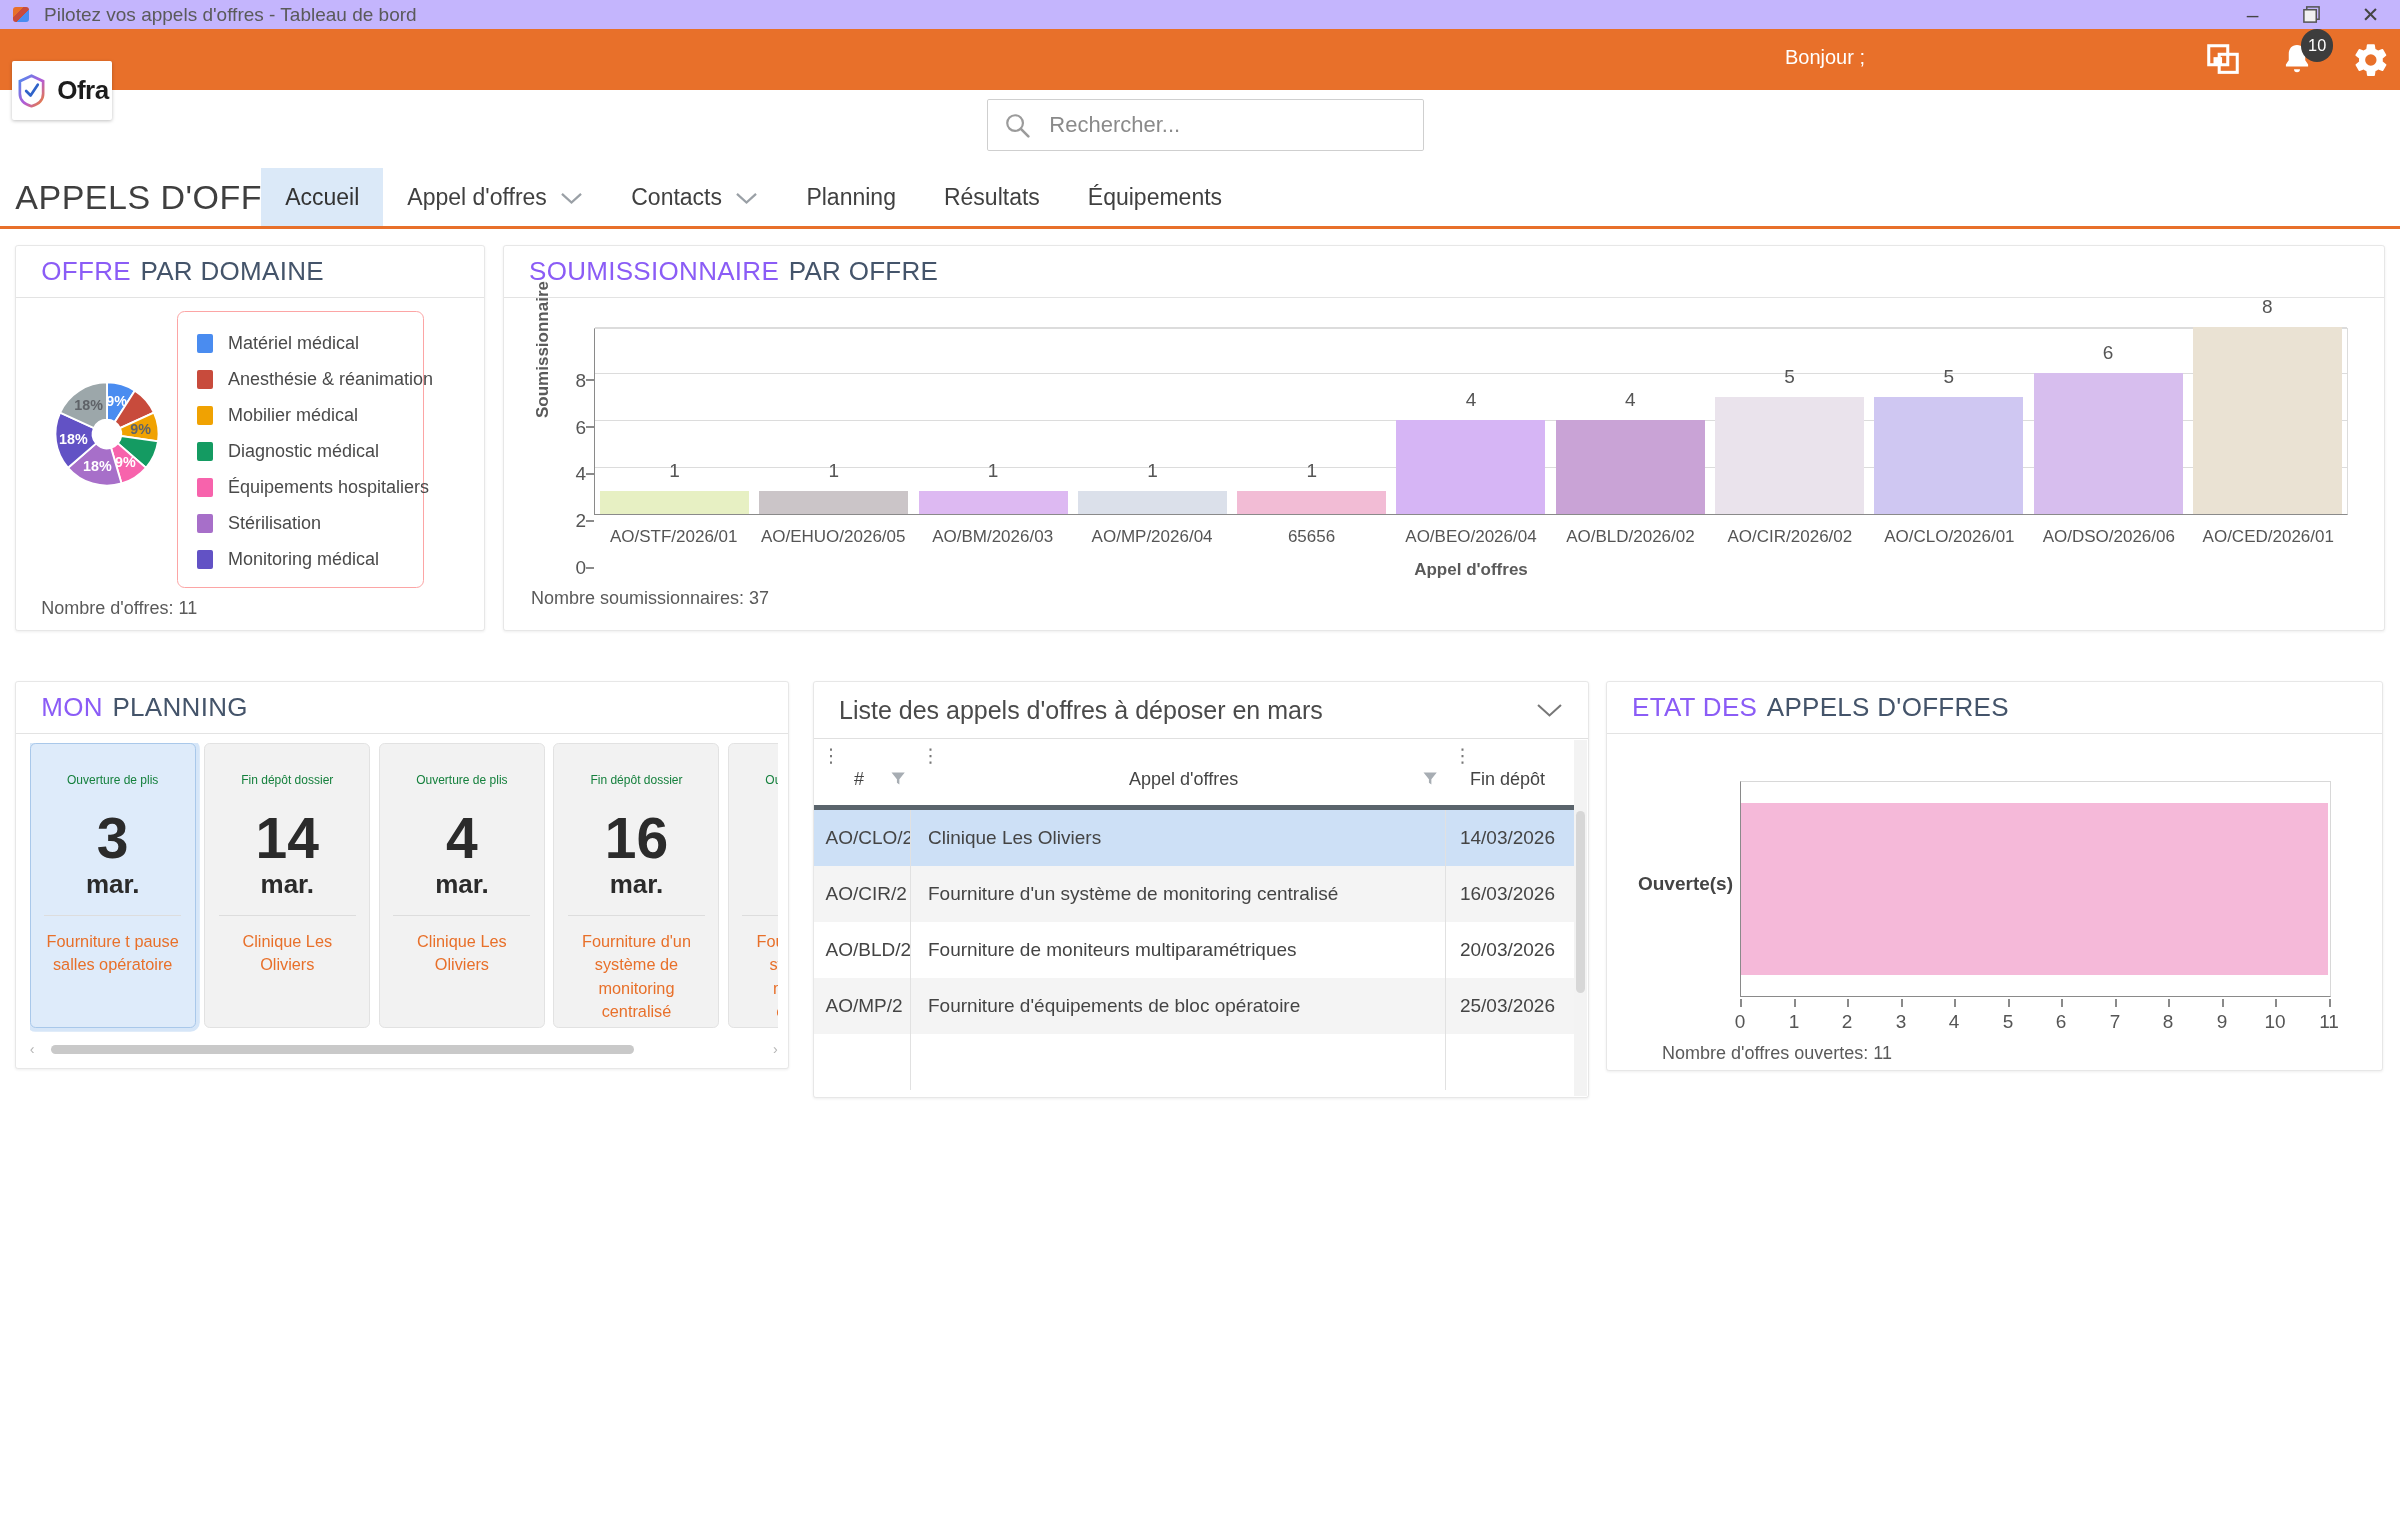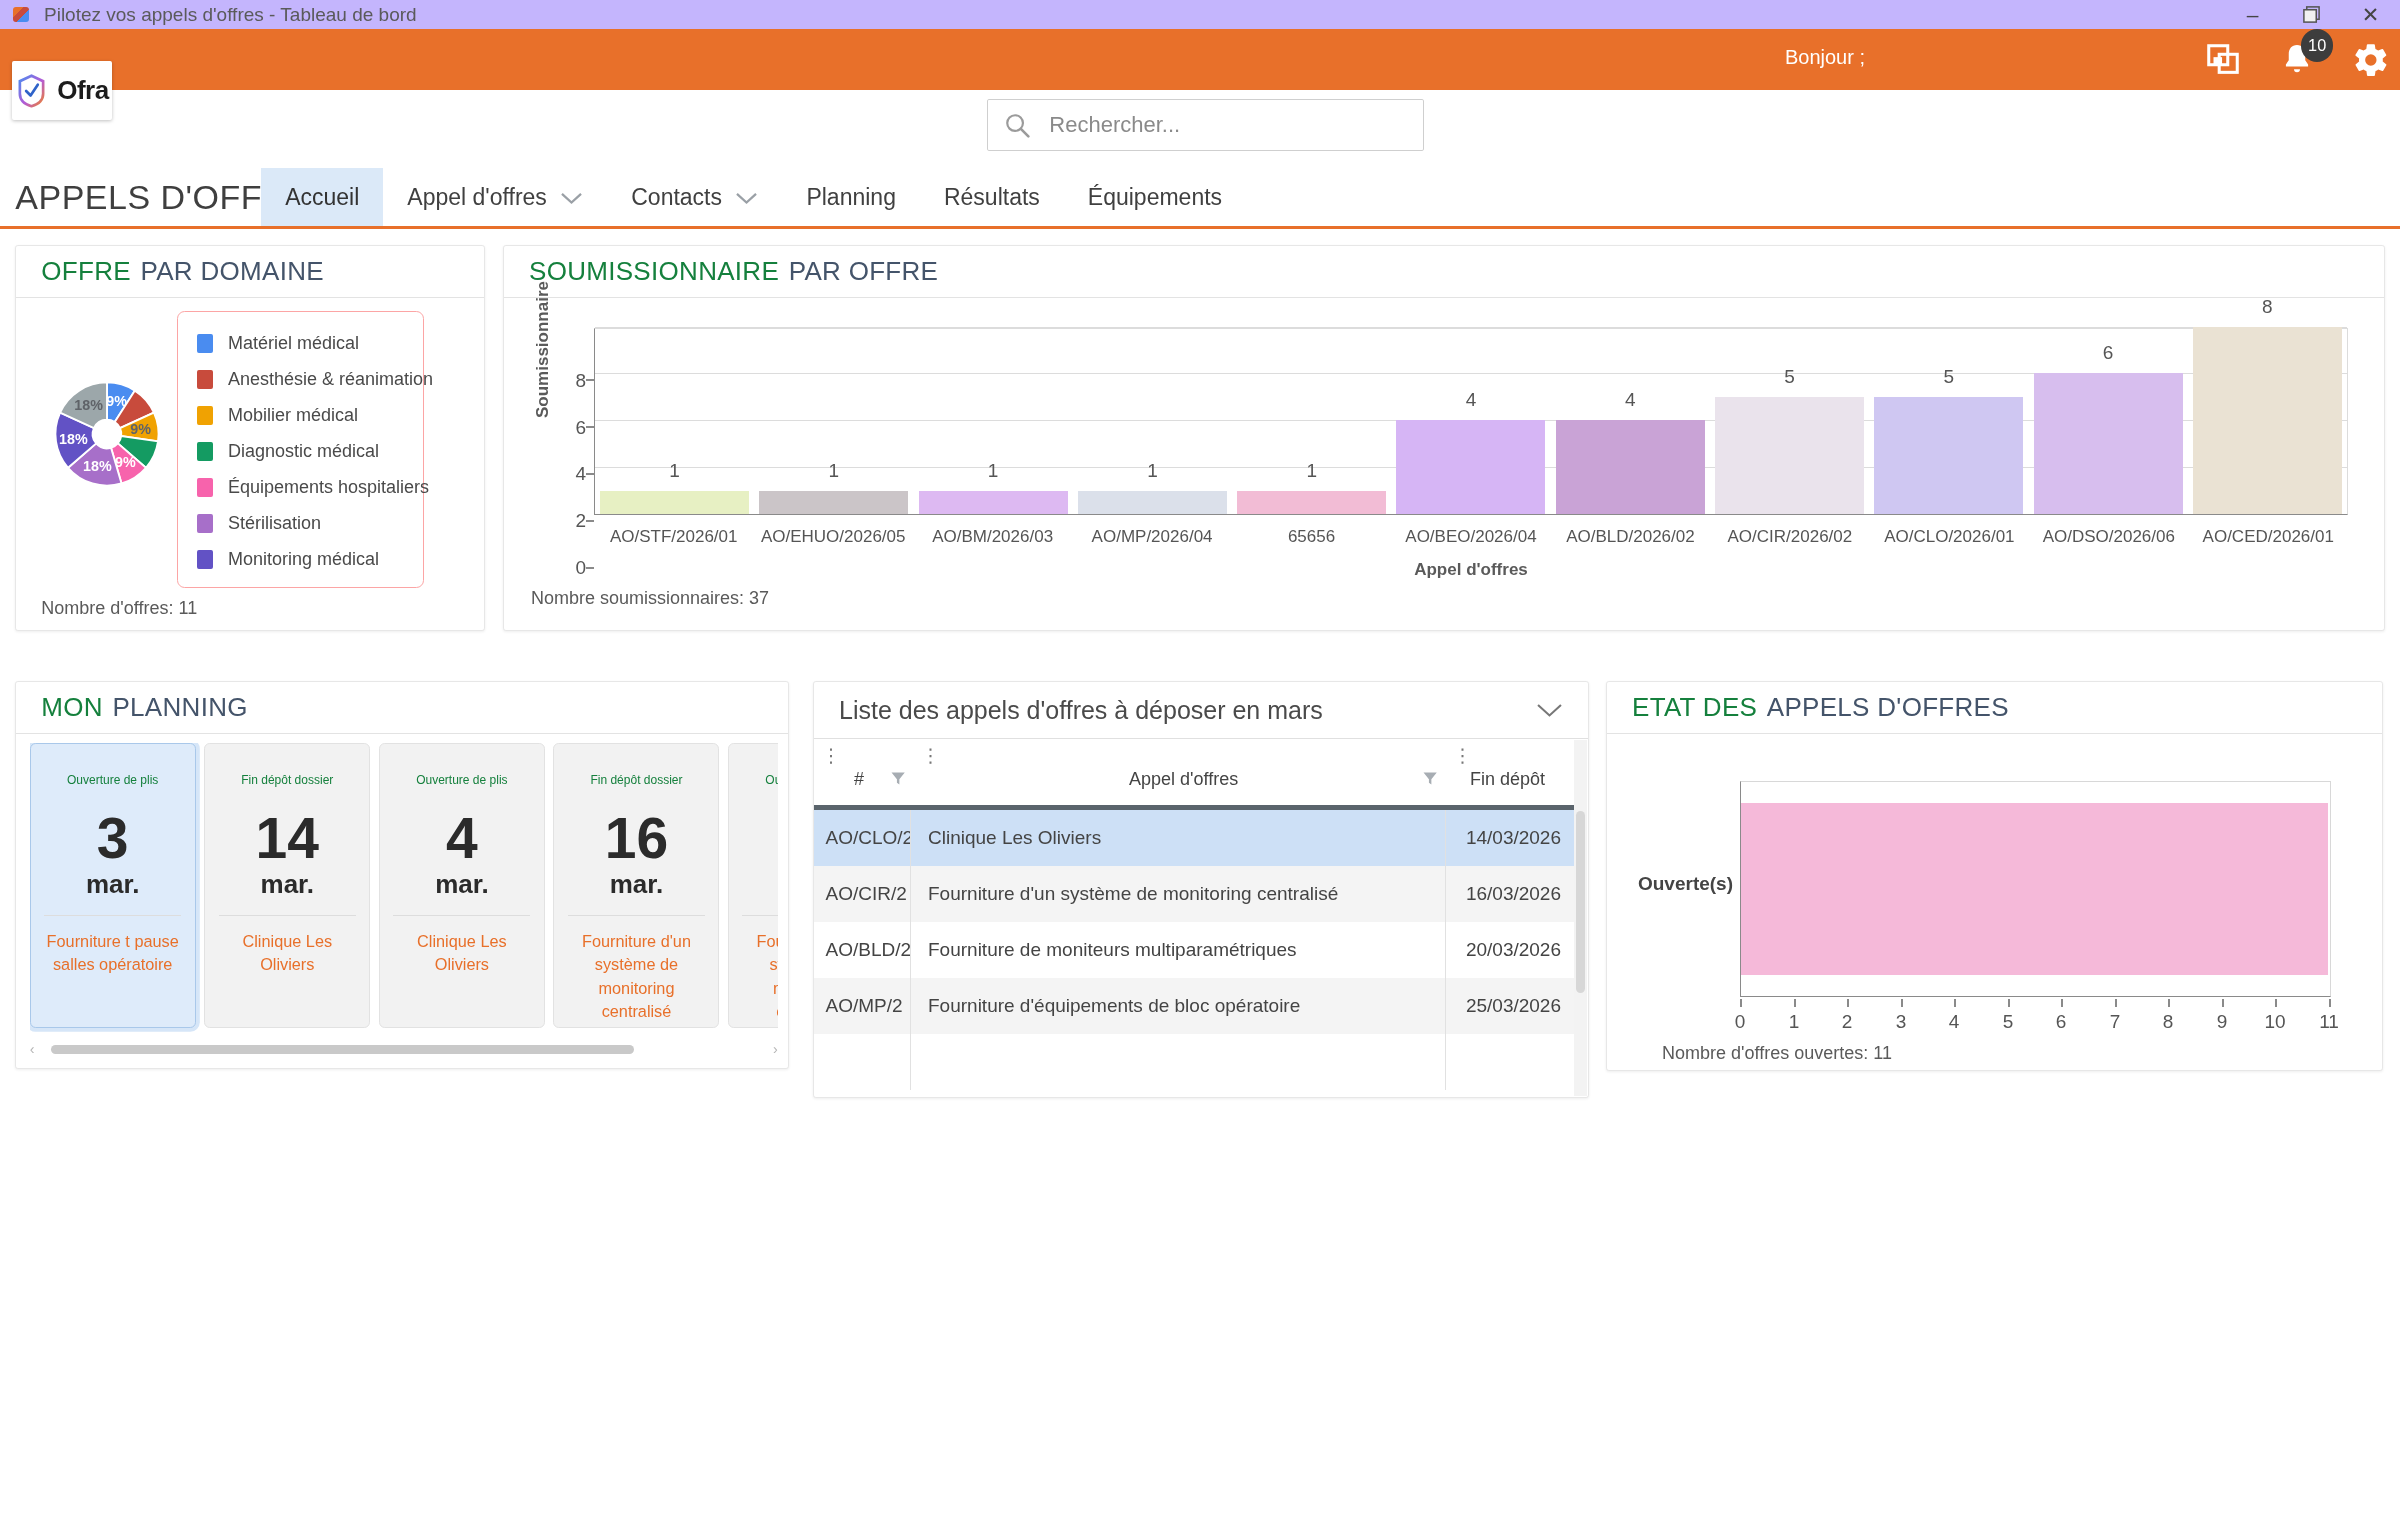--- a/index.html
+++ b/index.html
@@ -44,21 +44,21 @@
   .tab.active { background:#dbe9f8; color:#333; }
 
   
   .panel { position:absolute; background:#fff; border:1px solid #e7e7e7; border-radius:2.9px; box-shadow:0 1px 2.9px rgba(0,0,0,.07); }
   #panel-pie      { left:15.3px;   top:245px; width:470px;  height:386px; }
   #panel-bars     { left:503px;  top:245px; width:1882px; height:386px; }
   #panel-planning { left:15.3px;   top:681px; width:774px;  height:388px; }
   #panel-list     { left:813px;  top:681px; width:776px;  height:417px; }
   #panel-etat     { left:1606px; top:681px; width:777px;  height:390px; }
   .ptitle { height:52px; display:flex; align-items:center; padding:0 25px; font-size:26px; letter-spacing:0.3px; border-bottom:1px solid #e3e3e3; }
-  .ptitle .accent { color:#15803d; margin-right:9.6px; }
+  .ptitle .accent { color:#8b5cf6; margin-right:9.6px; }
   .ptitle .rest { color:#44546a; }
   .pfooter { position:absolute; font-size:18px; color:#5a5a5a; }
 
   
   #pie-svg { position:absolute; left:27px; top:124px; }
   .legend-box { position:absolute; left:161px; top:65px; width:247px; border:1px solid #fca5a5; border-radius:7.6px; padding:13.4px 0 9.6px 19px; background:#fff; }
   .legend-item { display:flex; align-items:center; gap:15.3px; height:36px; }
   .legend-swatch { width:15.3px; height:19px; border-radius:1.9px; flex:0 0 auto; }
   .legend-label { font-size:18px; color:#4a4a4a; white-space:nowrap; }
   #pie-footer { left:25px; top:352px; }
@@ -97,21 +97,21 @@
   .list-chevron { margin-left:auto; }
   .thead { position:absolute; left:0; top:58px; width:761px; height:65px; }
   .th-kebab { position:absolute; top:5.7px; font-size:19px; color:#777; line-height:1; cursor:pointer; }
   .th-label { position:absolute; top:29px; font-size:18px; color:#444; }
   .th-funnel { position:absolute; top:31px; cursor:pointer; }
   .rows-darkbar { position:absolute; left:0; top:123px; width:761px; height:4.8px; background:#5a646c; }
   .trows { position:absolute; left:0; top:128px; width:761px; }
   .trow { display:grid; grid-template-columns:96px 535px 130px; height:56px; align-items:center; }
   .trow .c-id { padding-left:11.5px; font-size:19px; color:#444; white-space:nowrap; overflow:hidden; }
   .trow .c-name { padding-left:17px; font-size:19px; color:#444; border-left:1px solid #e1e1e1; height:100%; display:flex; align-items:center; }
-  .trow .c-date { padding-right:14px; font-size:19px; color:#444; text-align:right; border-left:1px solid #e1e1e1; height:100%;
+  .trow .c-date { padding-right:20px; font-size:19px; color:#444; text-align:right; border-left:1px solid #e1e1e1; height:100%;
     display:flex; align-items:center; justify-content:flex-end; }
   .trow.selrow { background:#cde0f6; }
   .trow.odd { background:#f4f4f4; }
   .vscroll { position:absolute; right:1px; top:58px; bottom:1px; width:13.4px; background:#f3f3f3; }
   .vscroll-thumb { position:absolute; left:1.9px; top:71px; width:9.6px; height:182px; background:#d7d7d7; border-radius:4.8px; }
 
   
   .etat-label { position:absolute; left:19px; top:191px; width:107px; text-align:right; font-size:19px; font-weight:bold; color:#444; }
   #etat-plot { position:absolute; left:133px; top:99px; width:591px; height:216px;
     border-left:1.9px solid #8a8a8a; border-bottom:1.9px solid #8a8a8a; border-top:1px solid #d8d8d8; border-right:1px solid #d8d8d8; }

